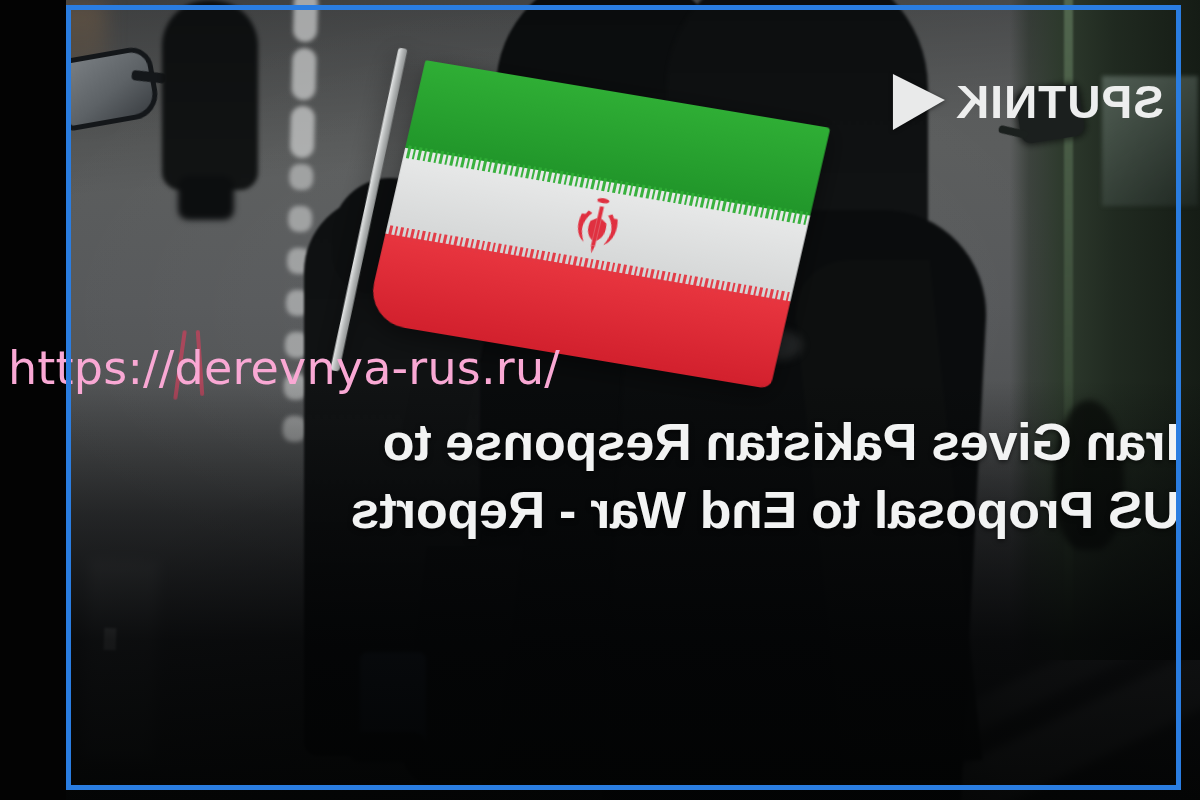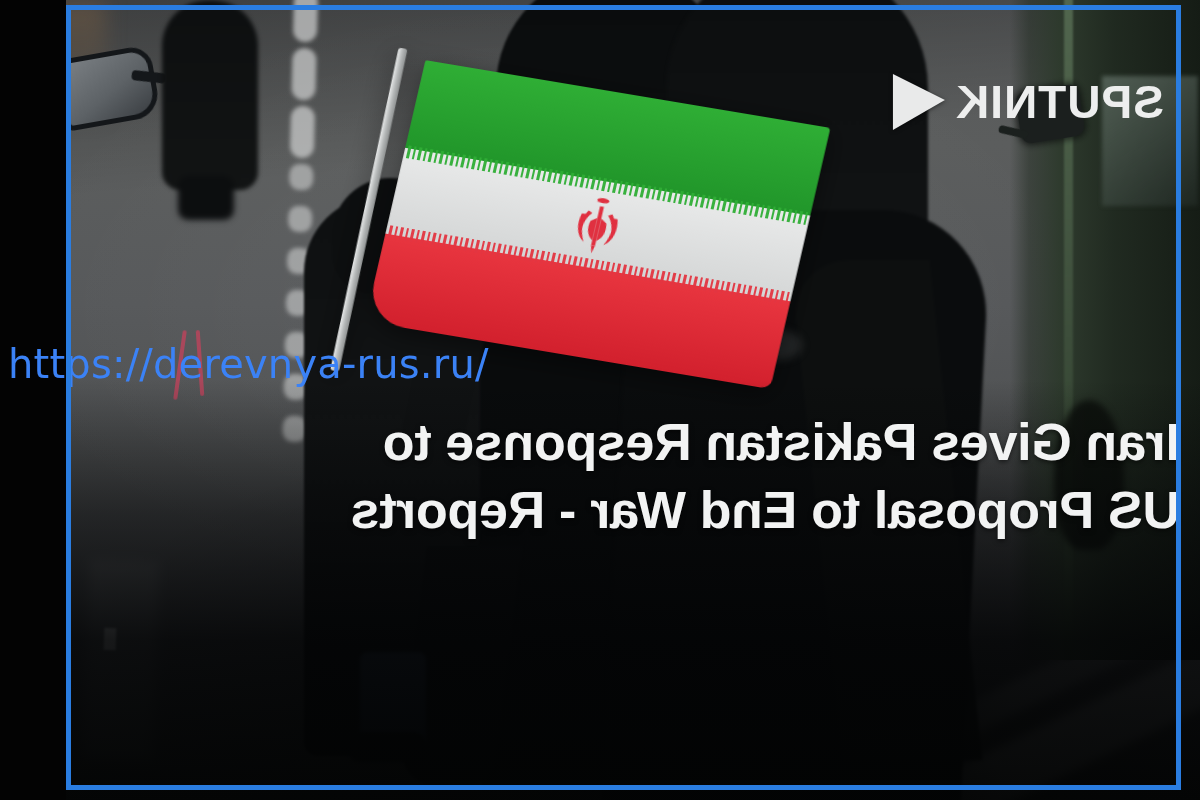--- a/index.html
+++ b/index.html
@@ -334,23 +334,23 @@
     color:#edeeee;
     line-height:1;
   }
 
   
   .watermark{
     position:absolute;
     left: 8px; top: 341px;
     z-index: 9;
     font-family: "DejaVu Sans", sans-serif;
-    font-size: 40px;
+    font-size: 46px;
     font-weight: 400;
-    color:#3b82f6;
+    color:#f9a8d4;
     white-space: nowrap;
     letter-spacing: .2px;
   }
 
   
   .headline{
     position:absolute;
     left: 66px; right: 14px;
     top: 408px;
     z-index: 8;

